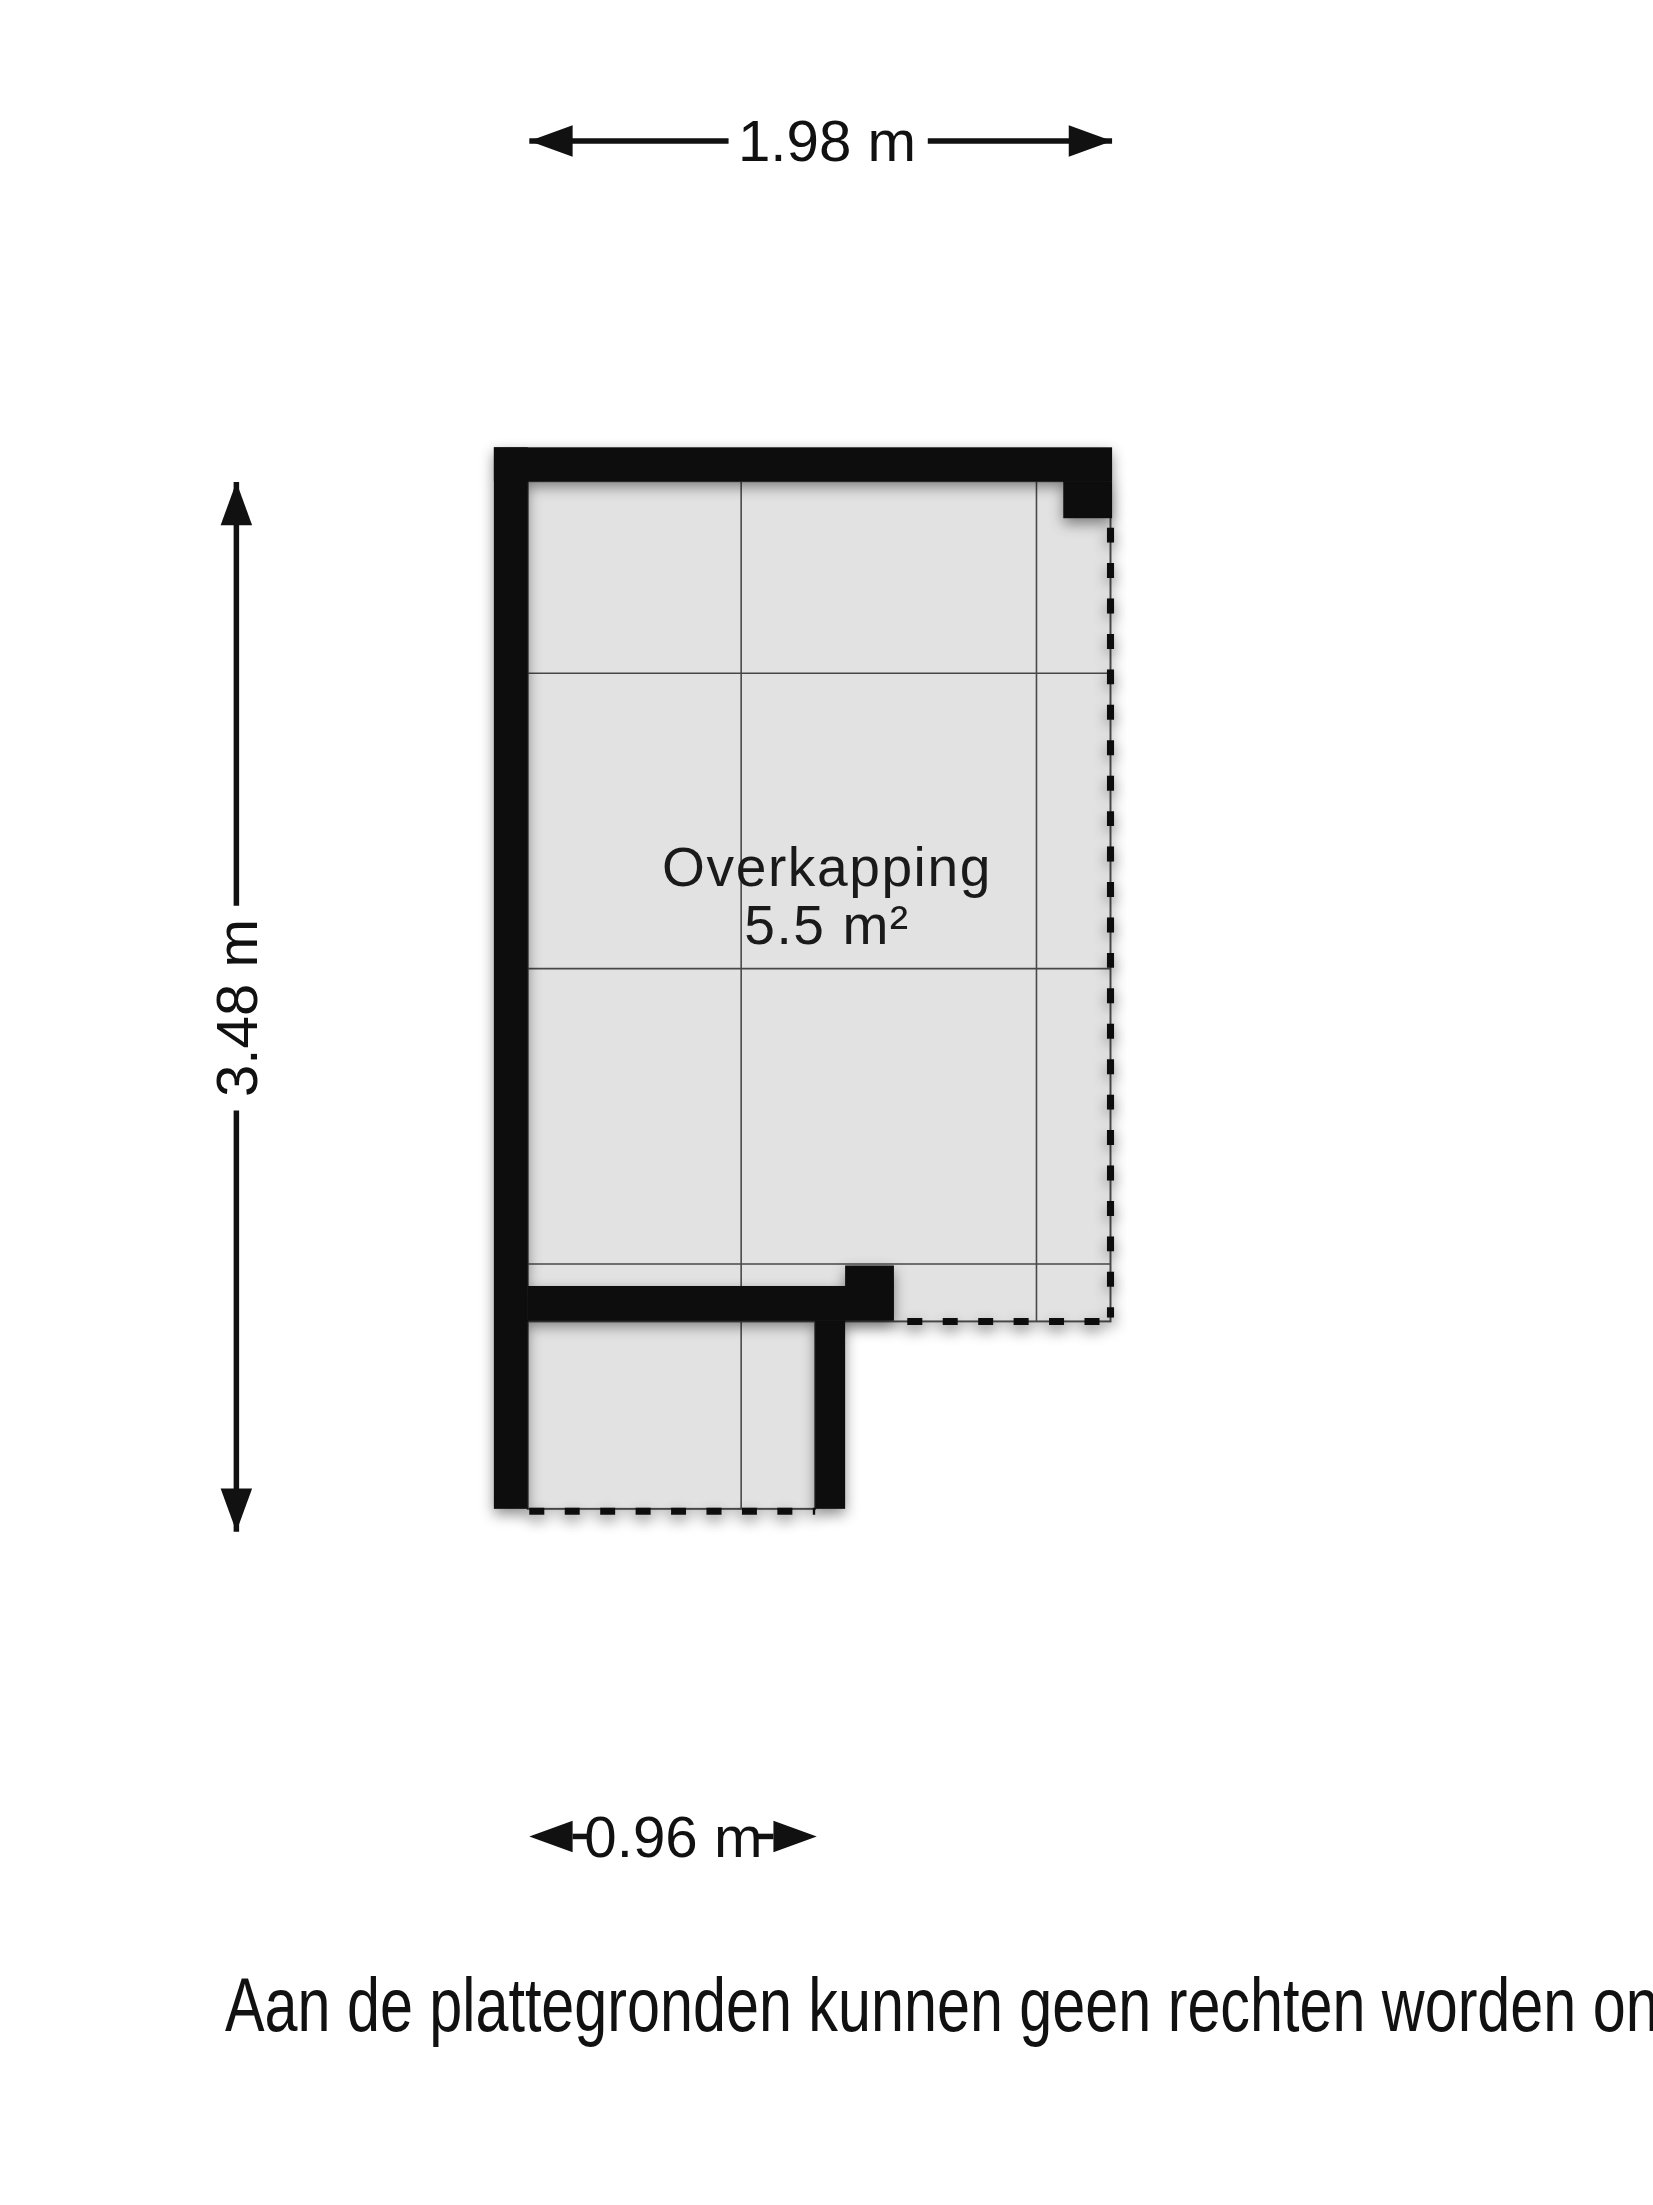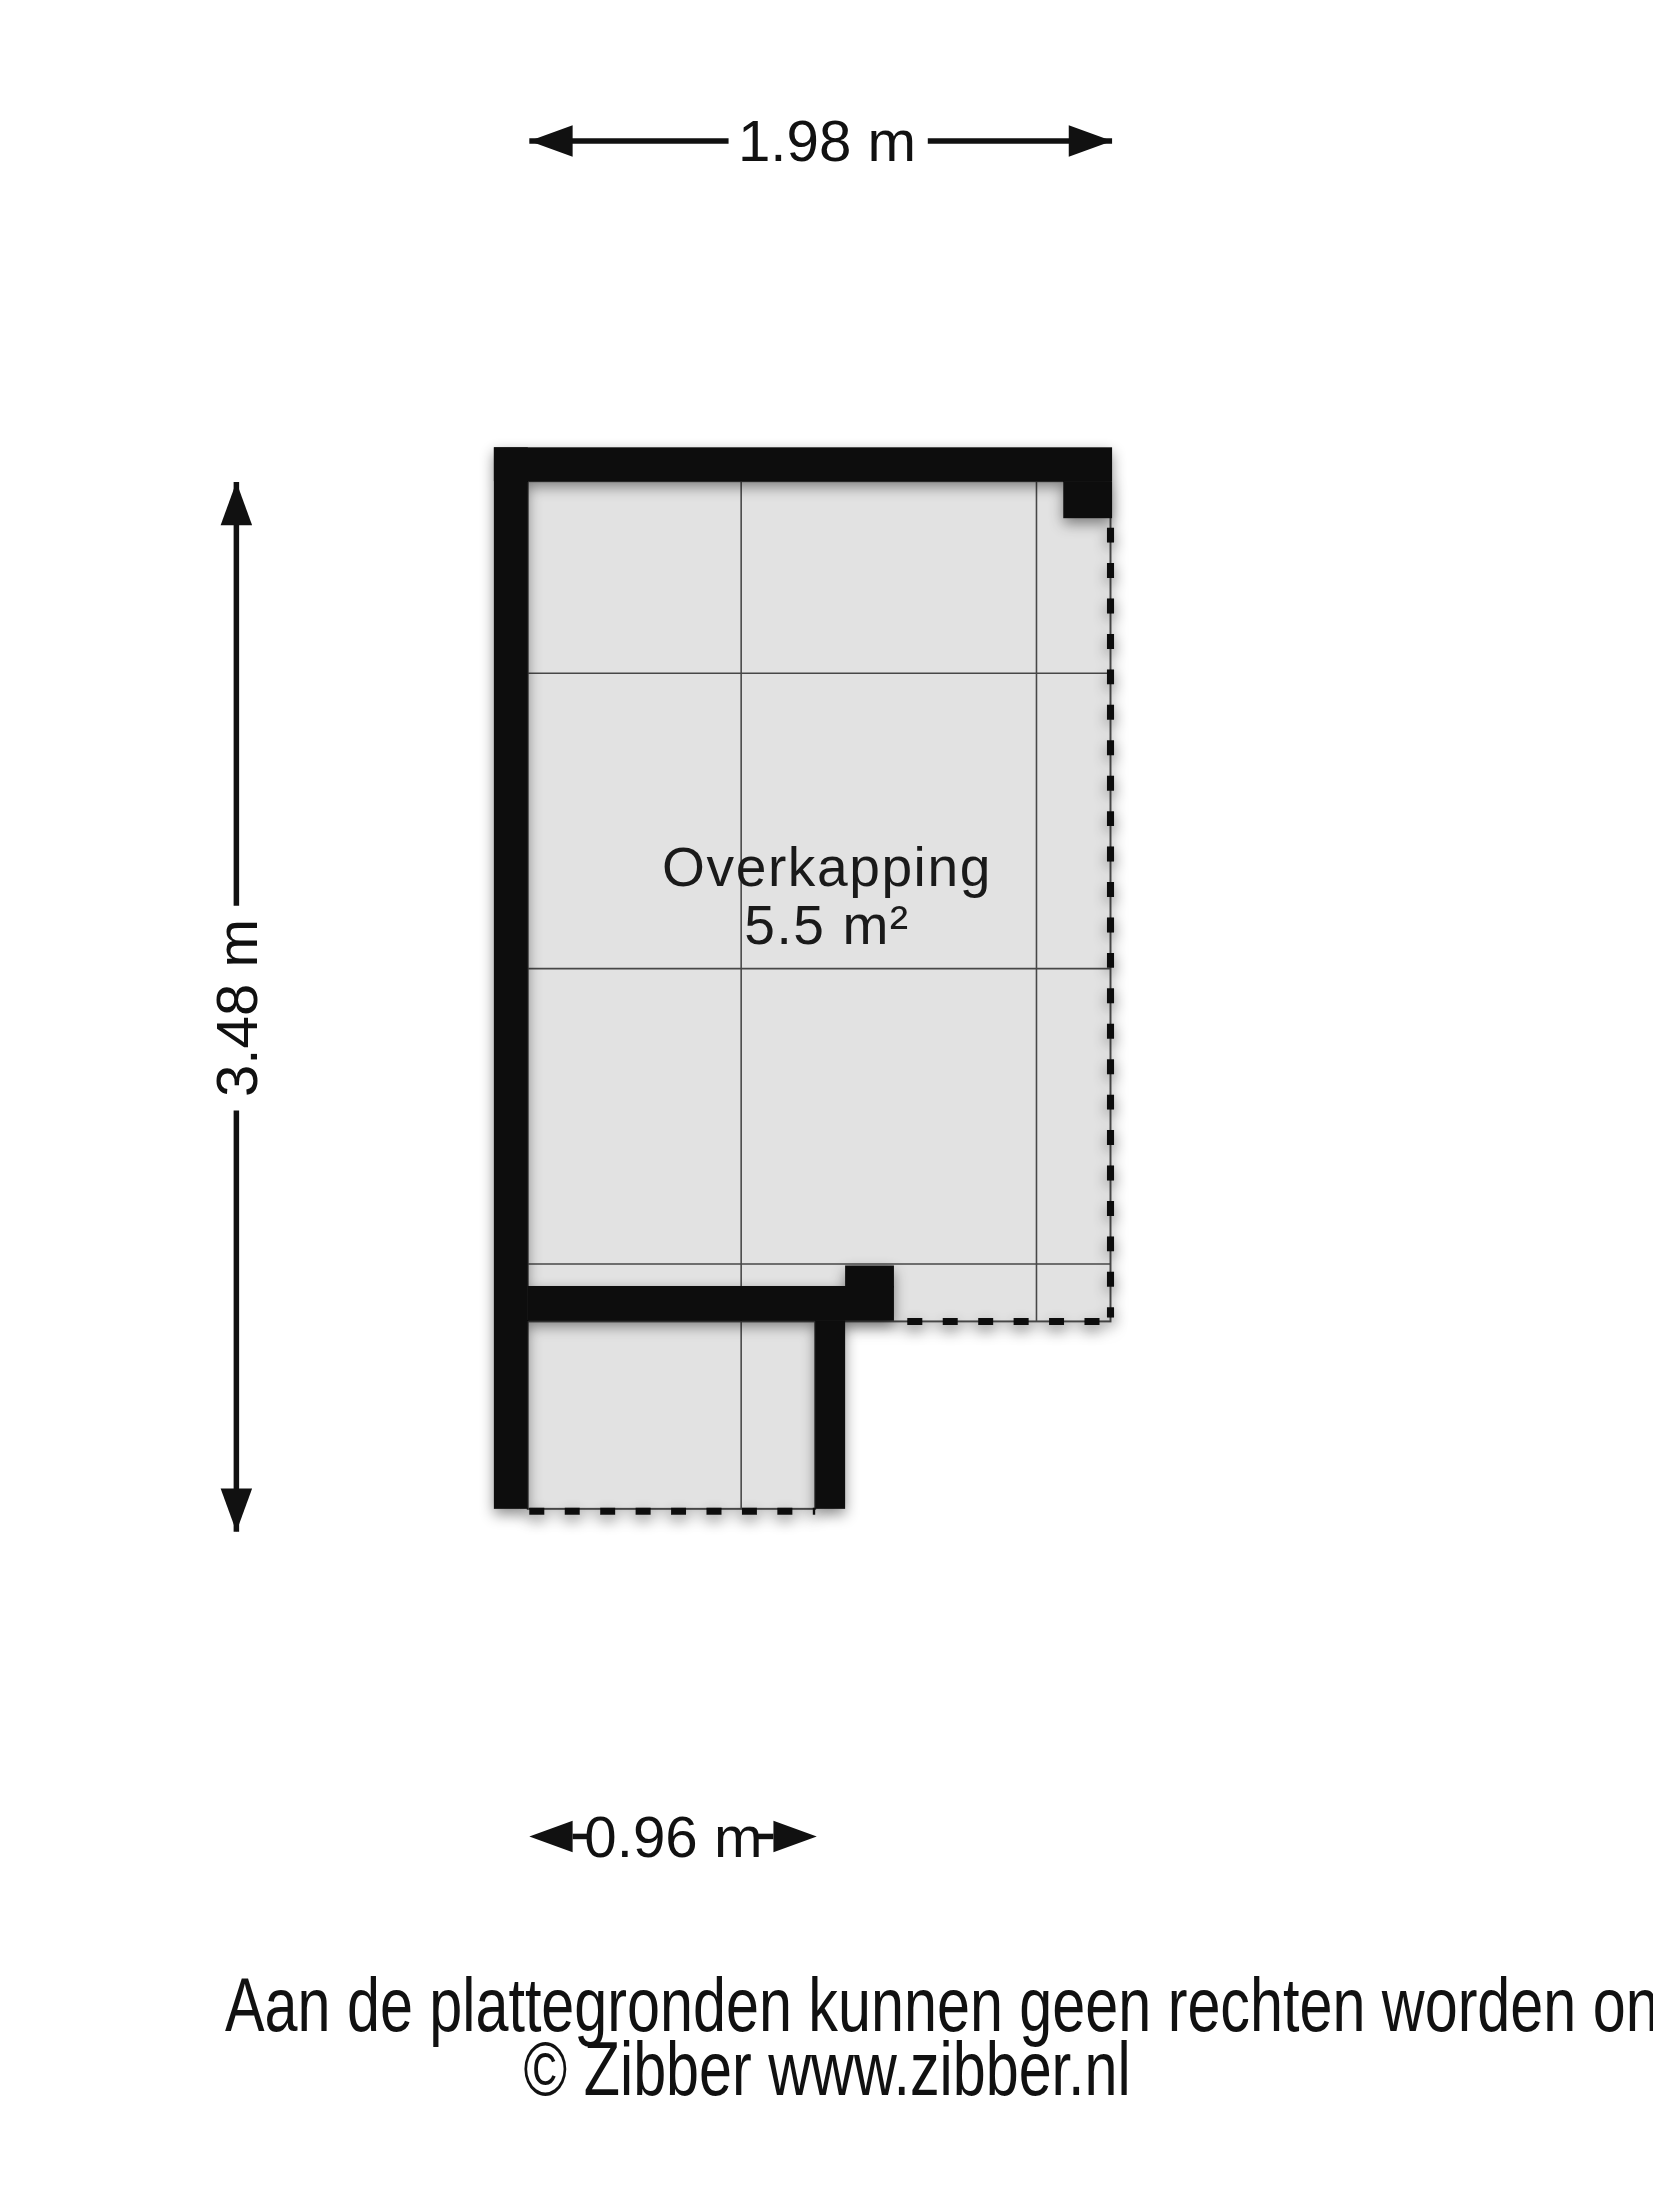--- a/index.html
+++ b/index.html
@@ -109,18 +109,15 @@
       <line x1="961" y1="2332" x2="982" y2="2332" stroke="#111111" stroke-width="7"></line>
       <polygon points="672,2332 727,2312 727,2352" fill="#111111"></polygon>
       <polygon points="1037,2332 982,2312 982,2352" fill="#111111"></polygon>
       <text class="dim-text" x="855" y="2358" text-anchor="middle">0.96 m</text>
     </g>
   </svg>
 
   <div class="footer-line footer-disclaimer">
     <span>Aan de plattegronden kunnen geen rechten worden ontleend</span>
   </div>
-  <div class="footer-line footer-copyright">
-    <span>© Zibber www.zibber.nl</span>
-  </div>
 
 </div>
 
 
 </body></html>

